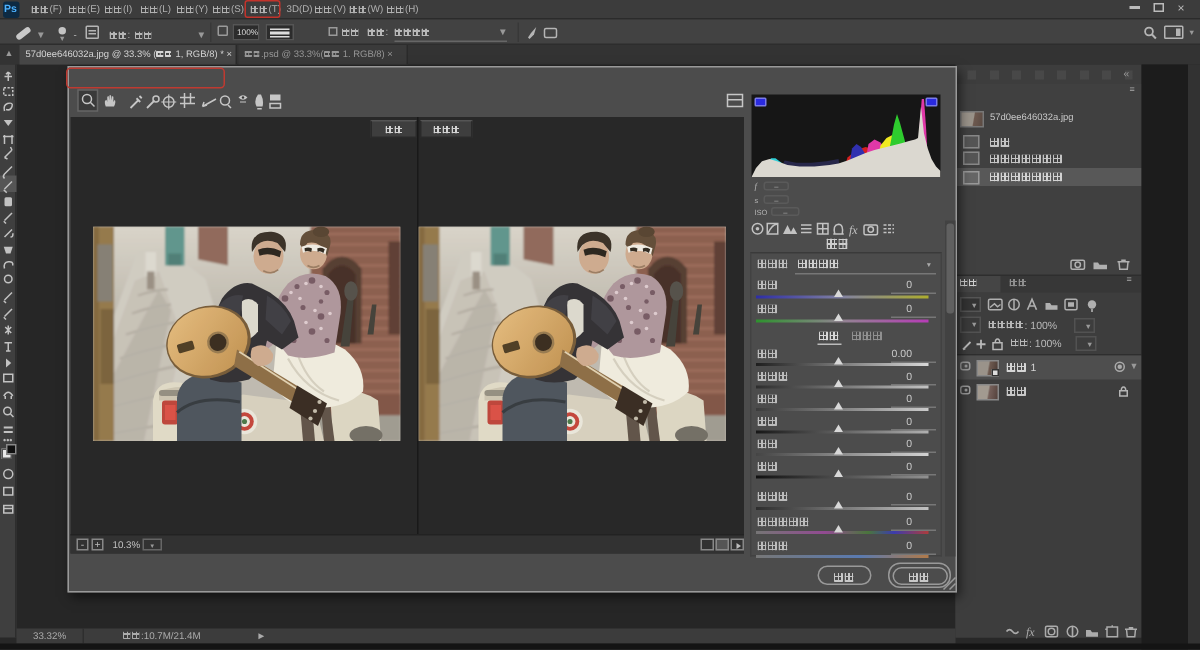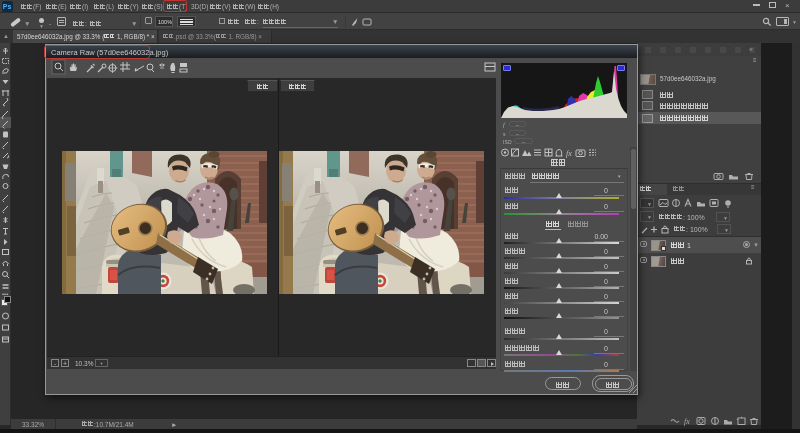--- a/index.html
+++ b/index.html
@@ -271,23 +271,20 @@
   <div class="ab" style="left:11px;top:2px">33.32%</div>
   <div class="ab" style="left:44px;top:0px;height:10px;width:1px;background:#2e2e2e"></div>
   <div class="ab" style="left:71px;top:2px"><i class="zc z5" style="color:#ababab"></i><i class="zc z5" style="color:#ababab"></i>:10.7M/21.4M</div>
   <div class="ab" style="left:160px;top:2px">►</div>
 </div>
 <div class="ab" id="rdark"></div>
 <div class="ab" id="redge"></div>
 <div class="ab" id="bottomblack"></div>
 
 <div class="ab" id="acr">
-  <div class="ab" id="acrtitle">
-        <span style="position:absolute;left:5px;top:3px">Camera Raw (57d0ee646032a.jpg)</span>
-      </div>
   <div class="ab" style="left:-2px;top:0px;width:106px;height:13.5px;border:1.5px solid #bf3a31;border-radius:3px"></div>
 
   <svg class="ab" style="left:3px;top:14px" width="140" height="18" viewBox="0 0 140 18" fill="none" stroke="#c6c6c6" stroke-width="1">
     <rect x="3" y="1" width="13" height="14" fill="#3a3a3a" stroke="#666" stroke-width="1"></rect>
     <circle cx="9" cy="7" r="3"></circle>
         <path d="M11.2 9.2 L14 12"></path>
     <path d="M21.5 12 Q20 8 22 7.5 L22.5 9 L22.5 5.5 L23.5 5 L23.8 8 L24 4.5 L25 4.5 L25.2 8 L25.6 5 L26.6 5.5 L26.6 9 L27.5 7.5 Q28.5 9 27 12 Z" fill="#c6c6c6" stroke="none"></path>
     <path d="M38 13 L43 8 M42 6.5 L44.5 9 M44 5 L45.5 6.5" stroke-width="1.2"></path>
     <path d="M49 13 L54 8" stroke-width="1.2"></path>
         <circle cx="55" cy="7" r="2"></circle>

